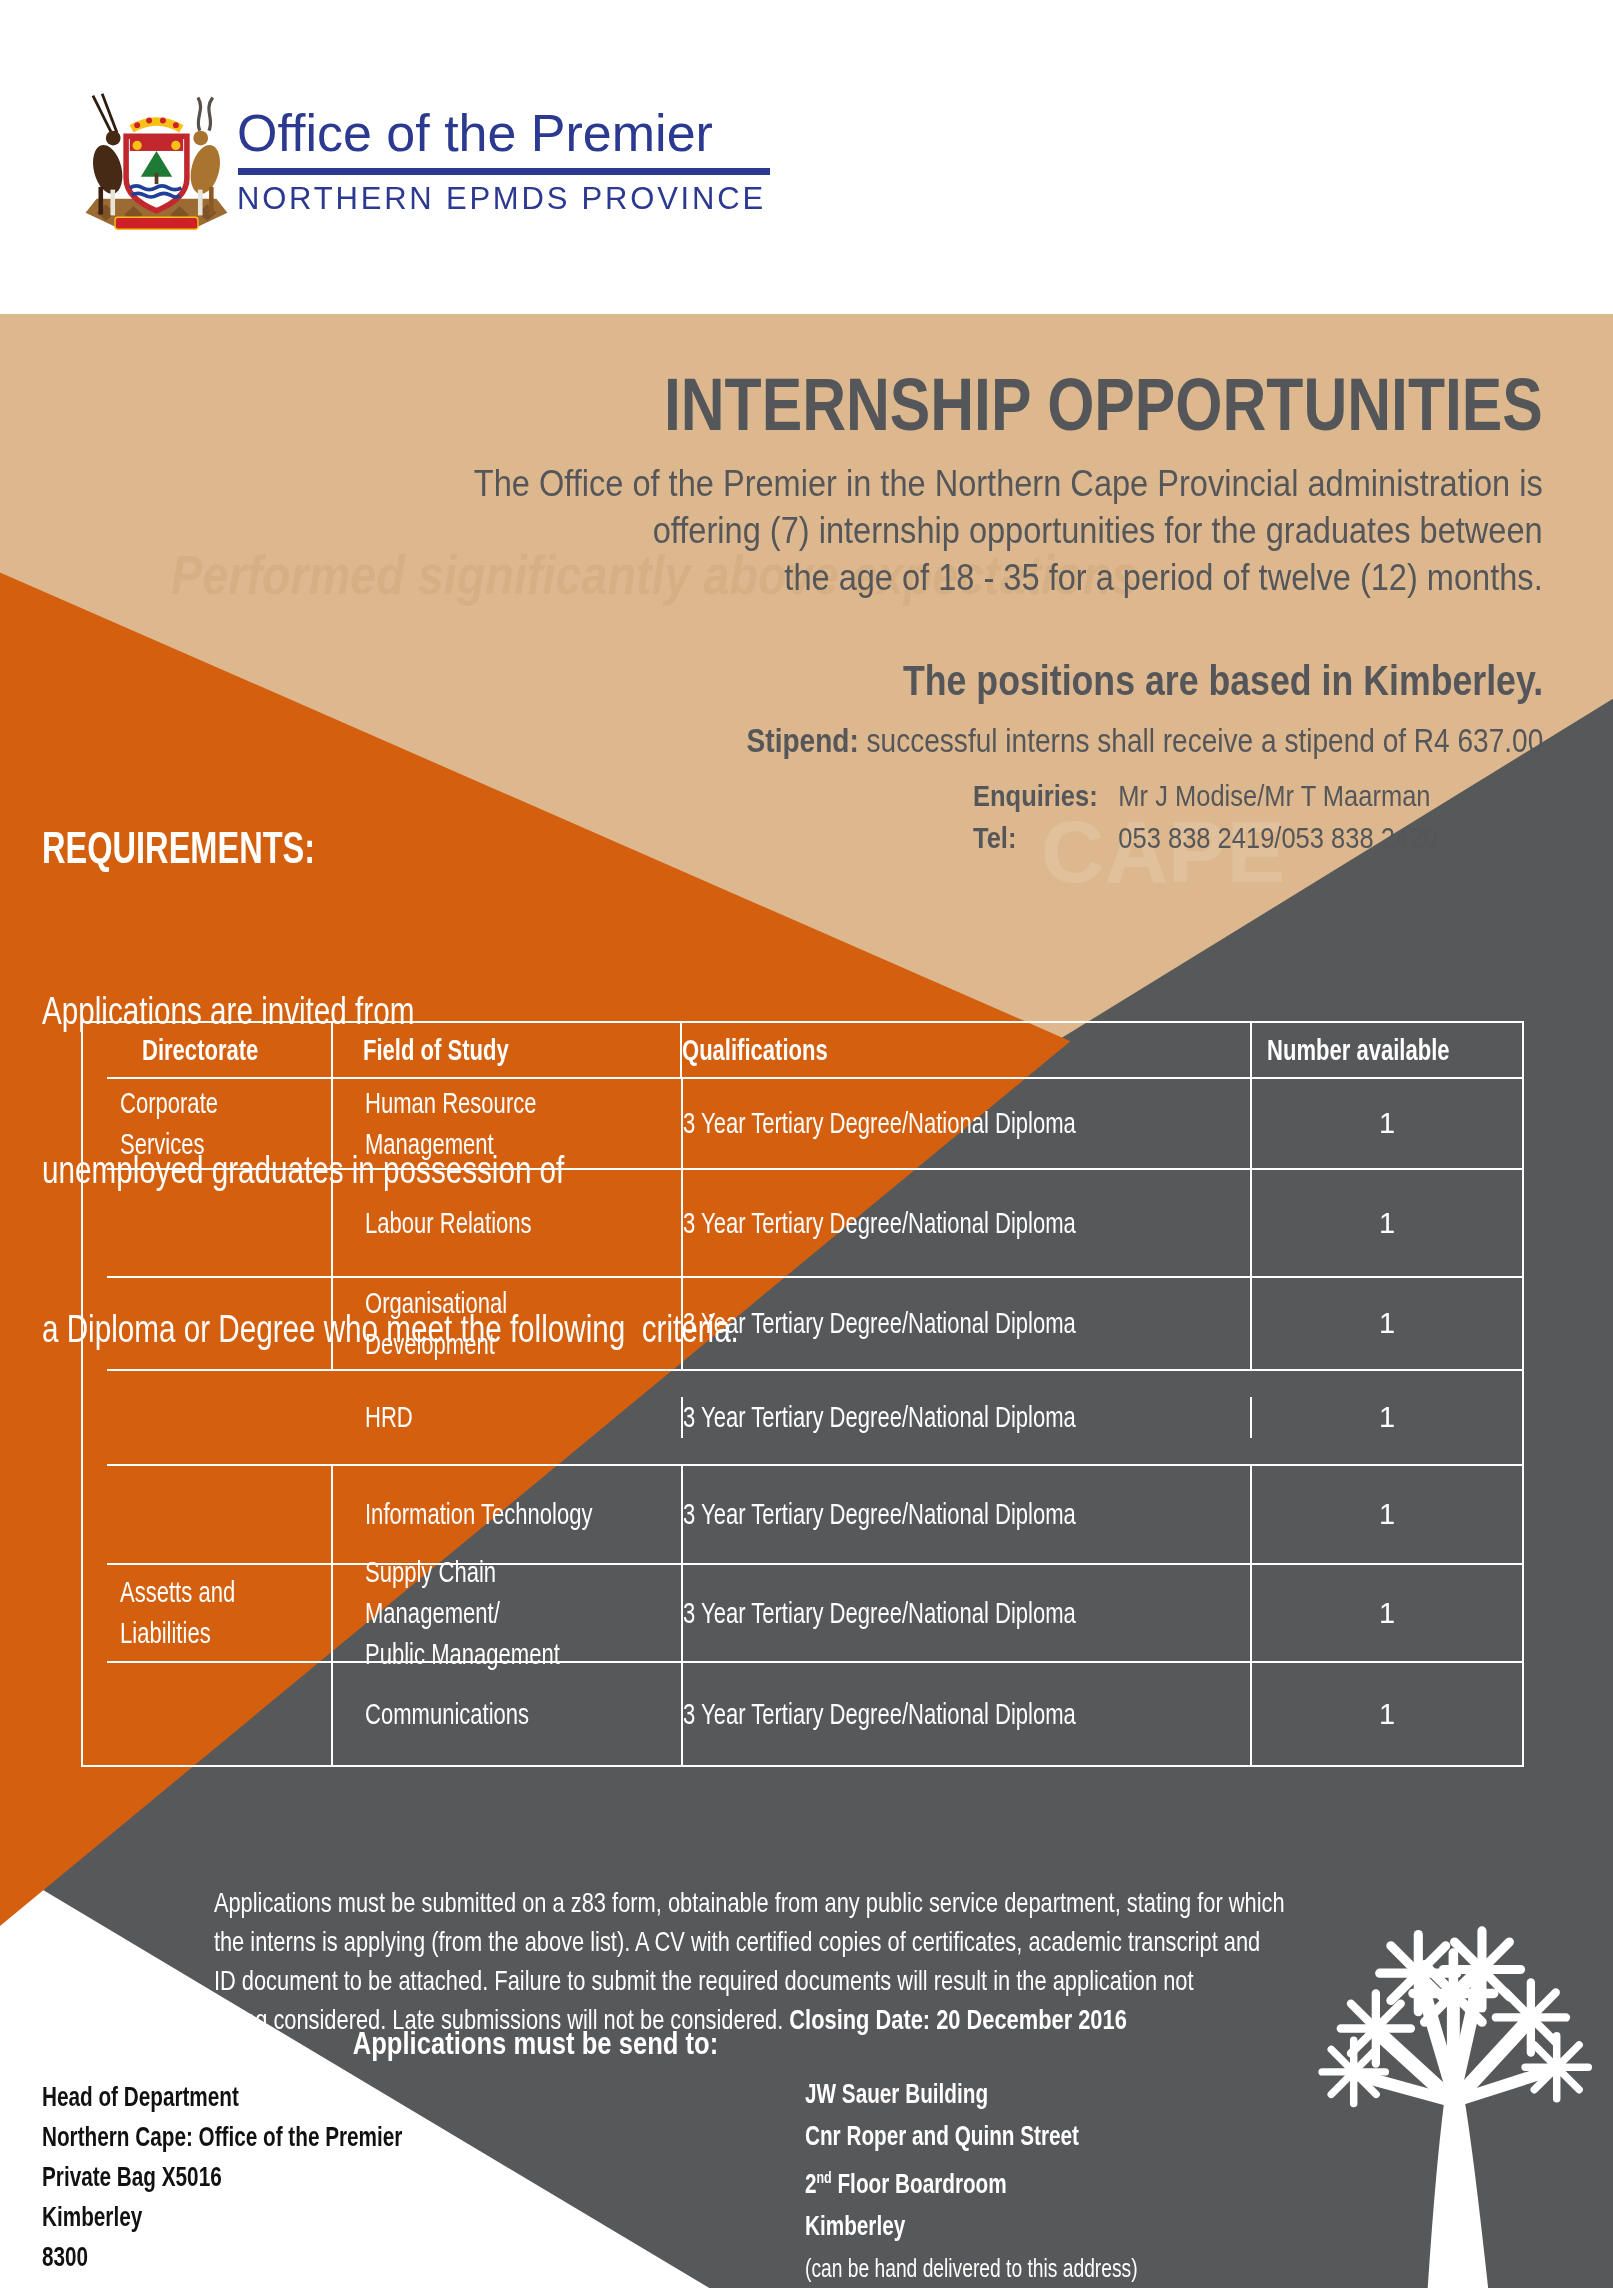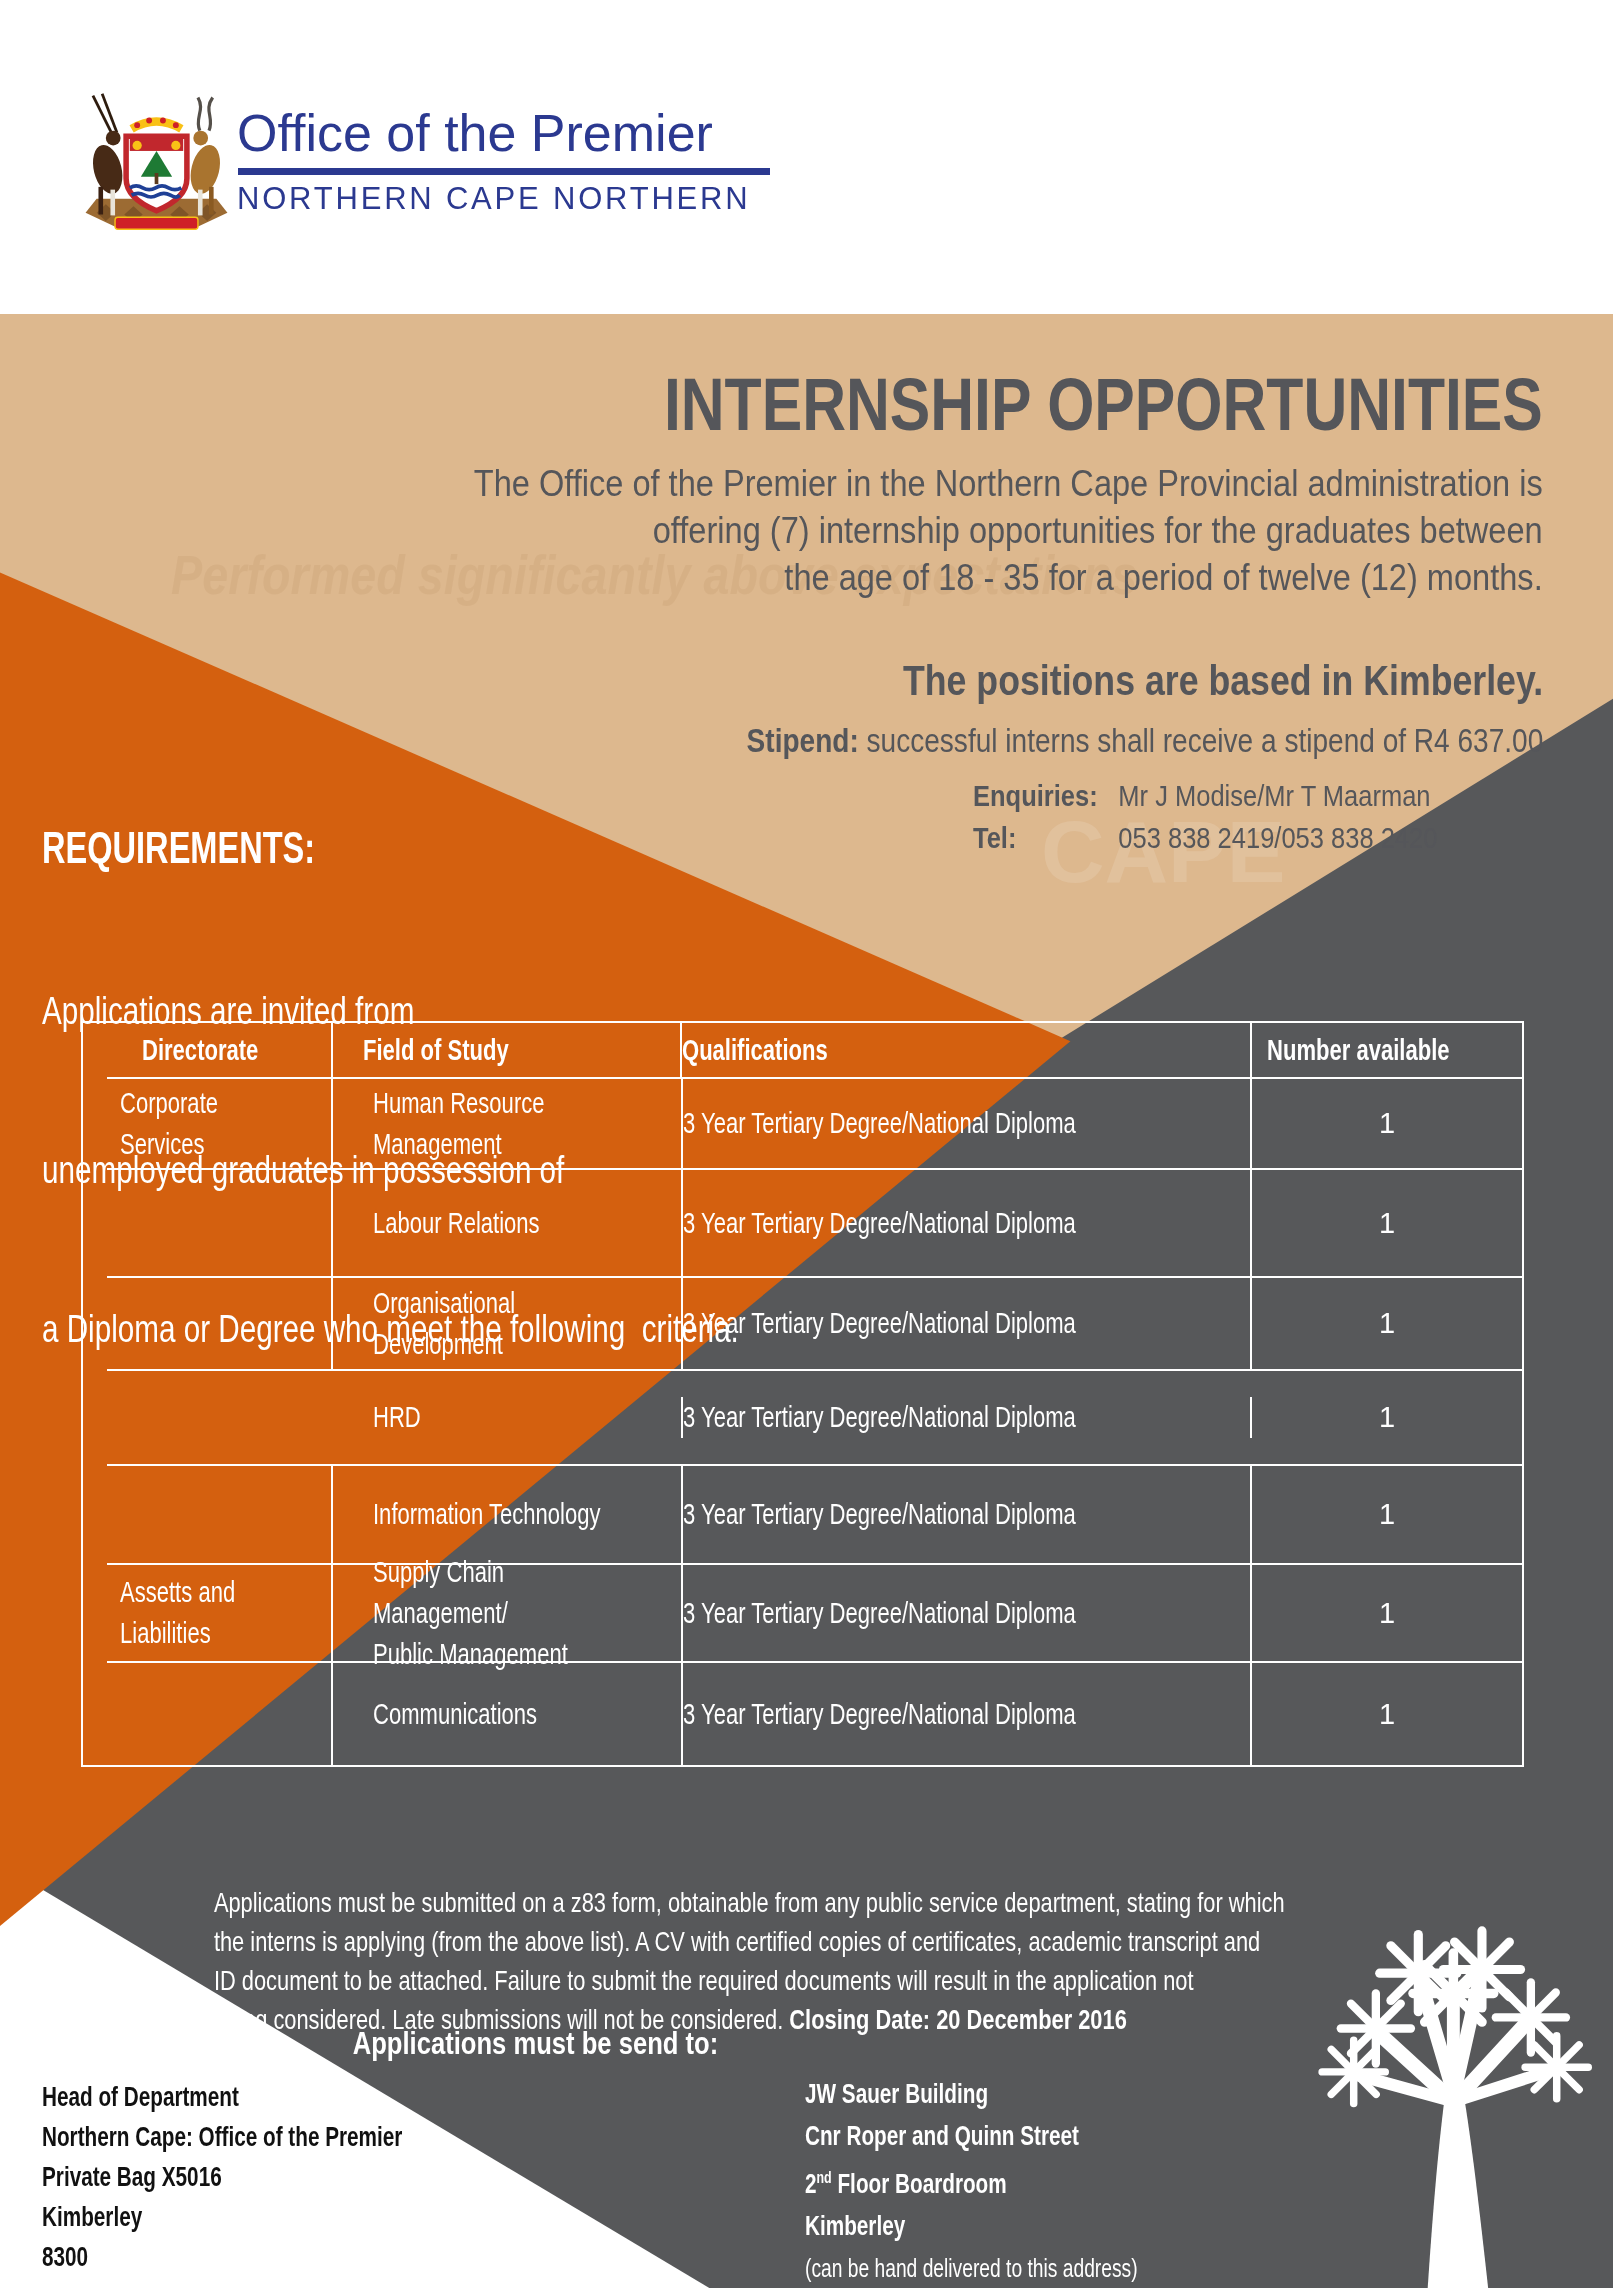--- a/index.html
+++ b/index.html
@@ -32,21 +32,21 @@
   .req-lines{left:42px;top:879px;font-size:38px;line-height:53px;color:#fff;white-space:pre;
              transform:scaleX(0.78);transform-origin:left top;}
 
   
   .table{left:81px;top:1021px;width:1443px;border:2.8px solid #fff;box-sizing:border-box;color:#fff;}
   .tr{display:flex;margin-left:24px;}
   .tr + .tr{border-top:2.8px solid #fff;}
   .td{display:flex;align-items:center;box-sizing:border-box;border-right:2.8px solid #fff;}
   .td:last-child{border-right:none;}
   .c0{width:230px;padding-left:13px;}
-  .c1{width:356px;padding-left:40px;}
+  .c1{width:356px;padding-left:32px;}
   .c2{width:581px;}
   .c3{width:275px;justify-content:center;padding-left:0;}
   .tr.head{height:54px;font-weight:bold;}
   .tr.head .c0{justify-content:center;padding-left:0;}
   .tr.head .c1{padding-left:30px;}
   .cellt{font-size:29px;line-height:41px;white-space:pre-line;
          transform:scaleX(0.76);transform-origin:left center;}
   .cellc{font-size:29px;}
 
   
@@ -155,21 +155,21 @@
       <circle cx="64" cy="58" r="5" fill="#f9c116"></circle>
       <circle cx="106" cy="58" r="5" fill="#f9c116"></circle>
       <polygon points="85,64 68,92 102,92" fill="#1e7a34"></polygon>
       <rect x="83" y="88" width="4" height="12" fill="#5c3a1e"></rect>
       <path d="M56,104 Q63,100 70,104 T84,104 T98,104 T112,104" stroke="#1f4096" stroke-width="4" fill="none"></path>
       <path d="M58,112 Q65,108 72,112 T86,112 T100,112 T110,112" stroke="#1f4096" stroke-width="4" fill="none"></path>
     </svg>
 
     <div class="abs logo-title">Office of the Premier</div>
     <div class="abs logo-underline"></div>
-    <div class="abs logo-subtitle">NORTHERN CAPE NORTHERN</div>
+    <div class="abs logo-subtitle">NORTHERN EPMDS PROVINCE</div>
 
     <div class="abs wm1">Performed significantly above expectations</div>
     <div class="abs wm2">CAPE</div>
 
     <div class="abs title charcoal">INTERNSHIP OPPORTUNITIES</div>
 
     <div class="abs intro charcoal">
       <div>The Office of the Premier in the Northern Cape Provincial administration is</div>
       <div>offering (7) internship opportunities for the graduates between</div>
       <div>the age of 18 - 35 for a period of twelve (12) months.</div>

